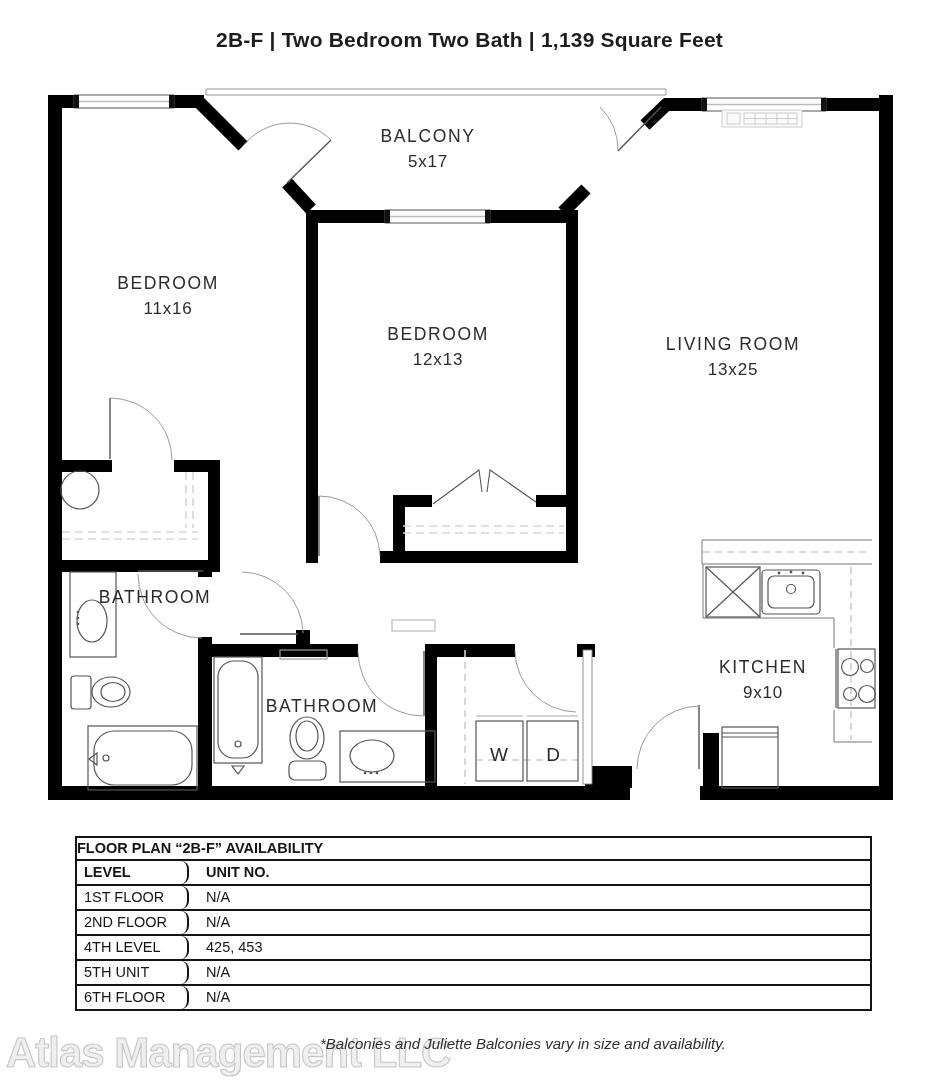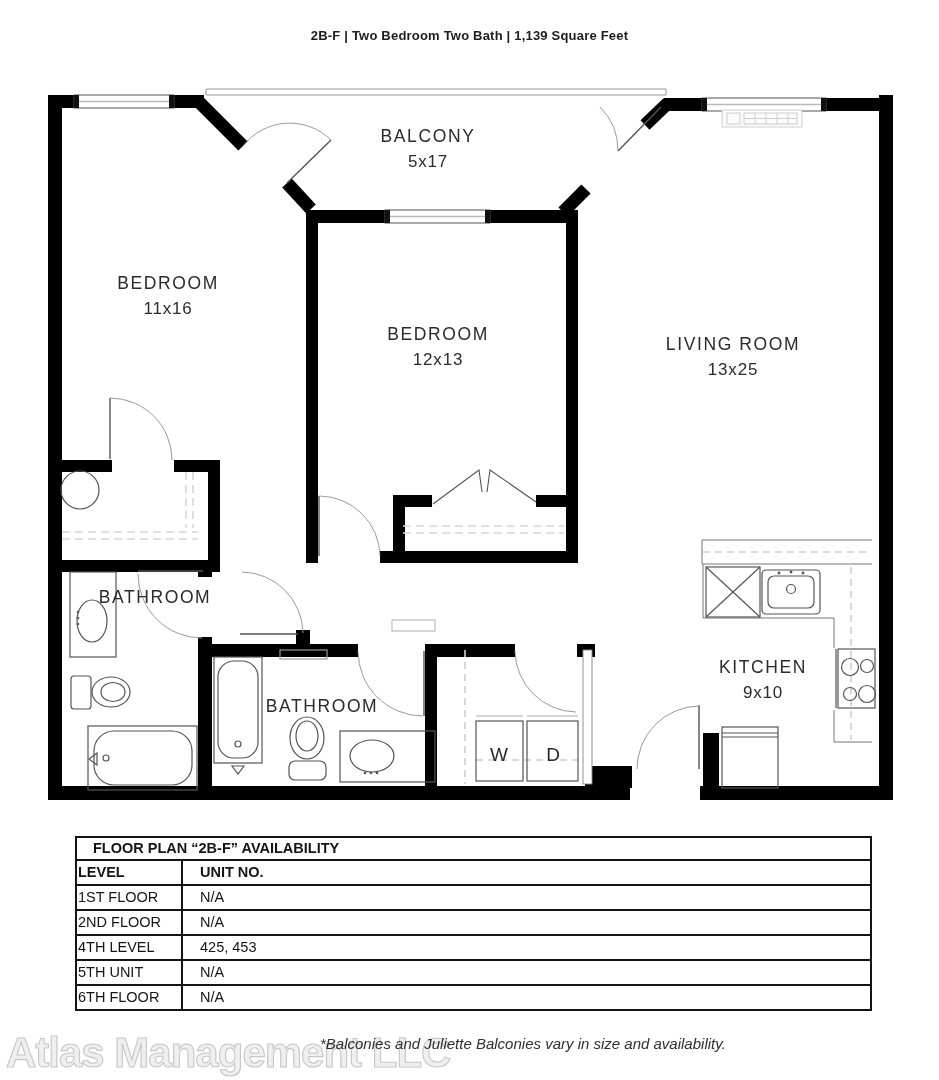--- a/index.html
+++ b/index.html
@@ -1,30 +1,30 @@
 <!DOCTYPE html>
 <html><head>
 <meta charset="utf-8">
 <style>
   html,body{margin:0;padding:0;background:#ffffff;}
   body{width:939px;height:1080px;position:relative;font-family:"Liberation Sans",sans-serif;overflow:hidden;}
   .page-title{position:absolute;top:28px;left:0;width:939px;text-align:center;
-    font-size:13px;font-weight:bold;color:#1d1d1d;letter-spacing:.2px;}
+    font-size:21px;font-weight:bold;color:#1d1d1d;letter-spacing:.2px;}
   #plan-svg{position:absolute;top:0;left:0;}
   svg text{font-family:"Liberation Sans",sans-serif;fill:#2b2b2b;}
   .room-name{font-size:17.5px;letter-spacing:1.6px;}
   .room-dims{font-size:17px;letter-spacing:.8px;}
   .wd-letter{font-size:19px;letter-spacing:0;}
   
   .avail-table{position:absolute;left:75px;top:836px;width:793px;border:2px solid #141414;
     font-size:14.5px;color:#151515;background:#fff;}
   .t-row{display:flex;border-top:2px solid #141414;height:23px;line-height:23px;}
   .t-row.first{border-top:none;height:21px;line-height:21px;}
-  .t-title{font-weight:bold;padding-left:0;width:100%;margin-left:16px;}
-  .t-level{width:103px;padding-left:1px;border-right:2px solid #141414;flex:none;}
+  .t-title{font-weight:bold;padding-left:0;width:100%;}
+  .t-level{width:103px;padding-left:7px;border-right:2px solid #141414;flex:none;border-radius:8px;}
   .t-unit{padding-left:17px;flex:1;}
   .t-head{font-weight:bold;}
   
   .watermark{position:absolute;left:6px;top:1029px;font-size:42px;font-weight:700;
     letter-spacing:-1px;color:#efefef;-webkit-text-stroke:1.1px #c7c7c7;white-space:nowrap;}
   .footnote{position:absolute;left:320px;top:1035px;font-style:italic;font-size:15px;
     color:#2f2f2f;white-space:nowrap;}
 </style>
 </head>
 <body>

